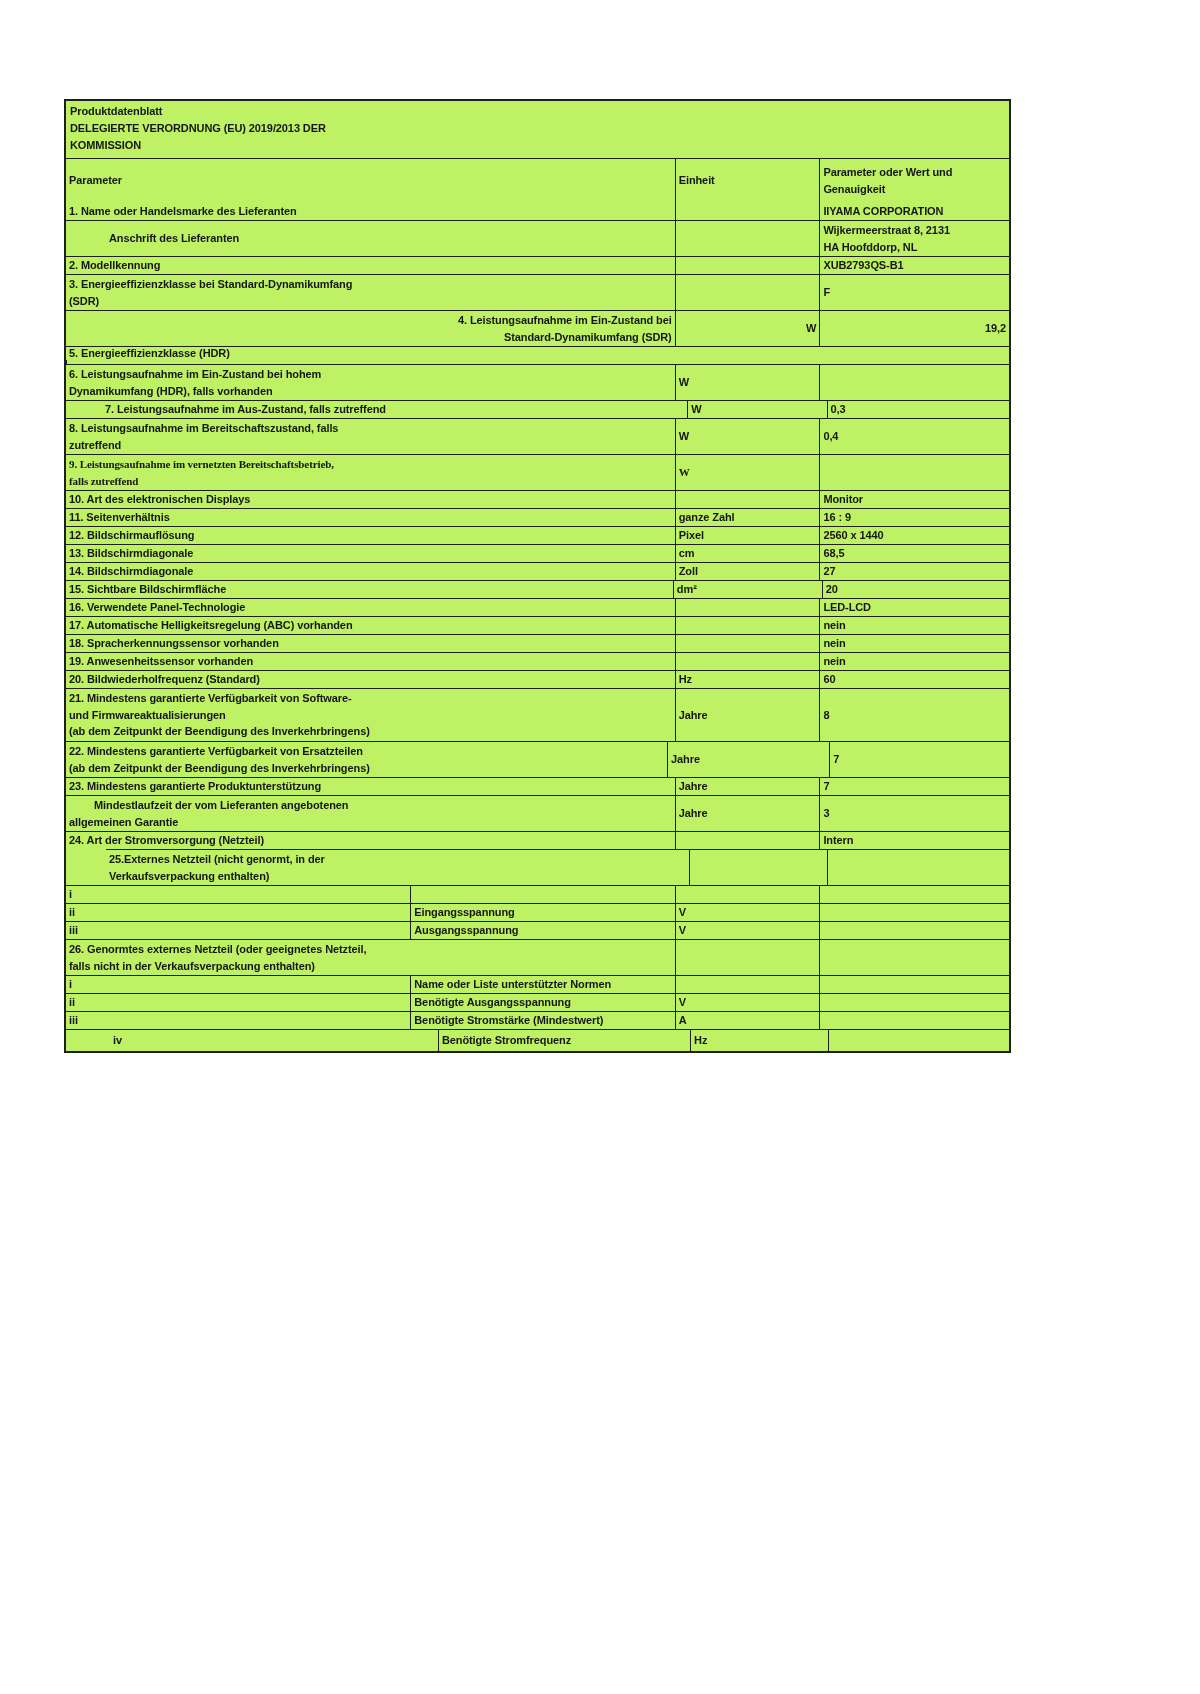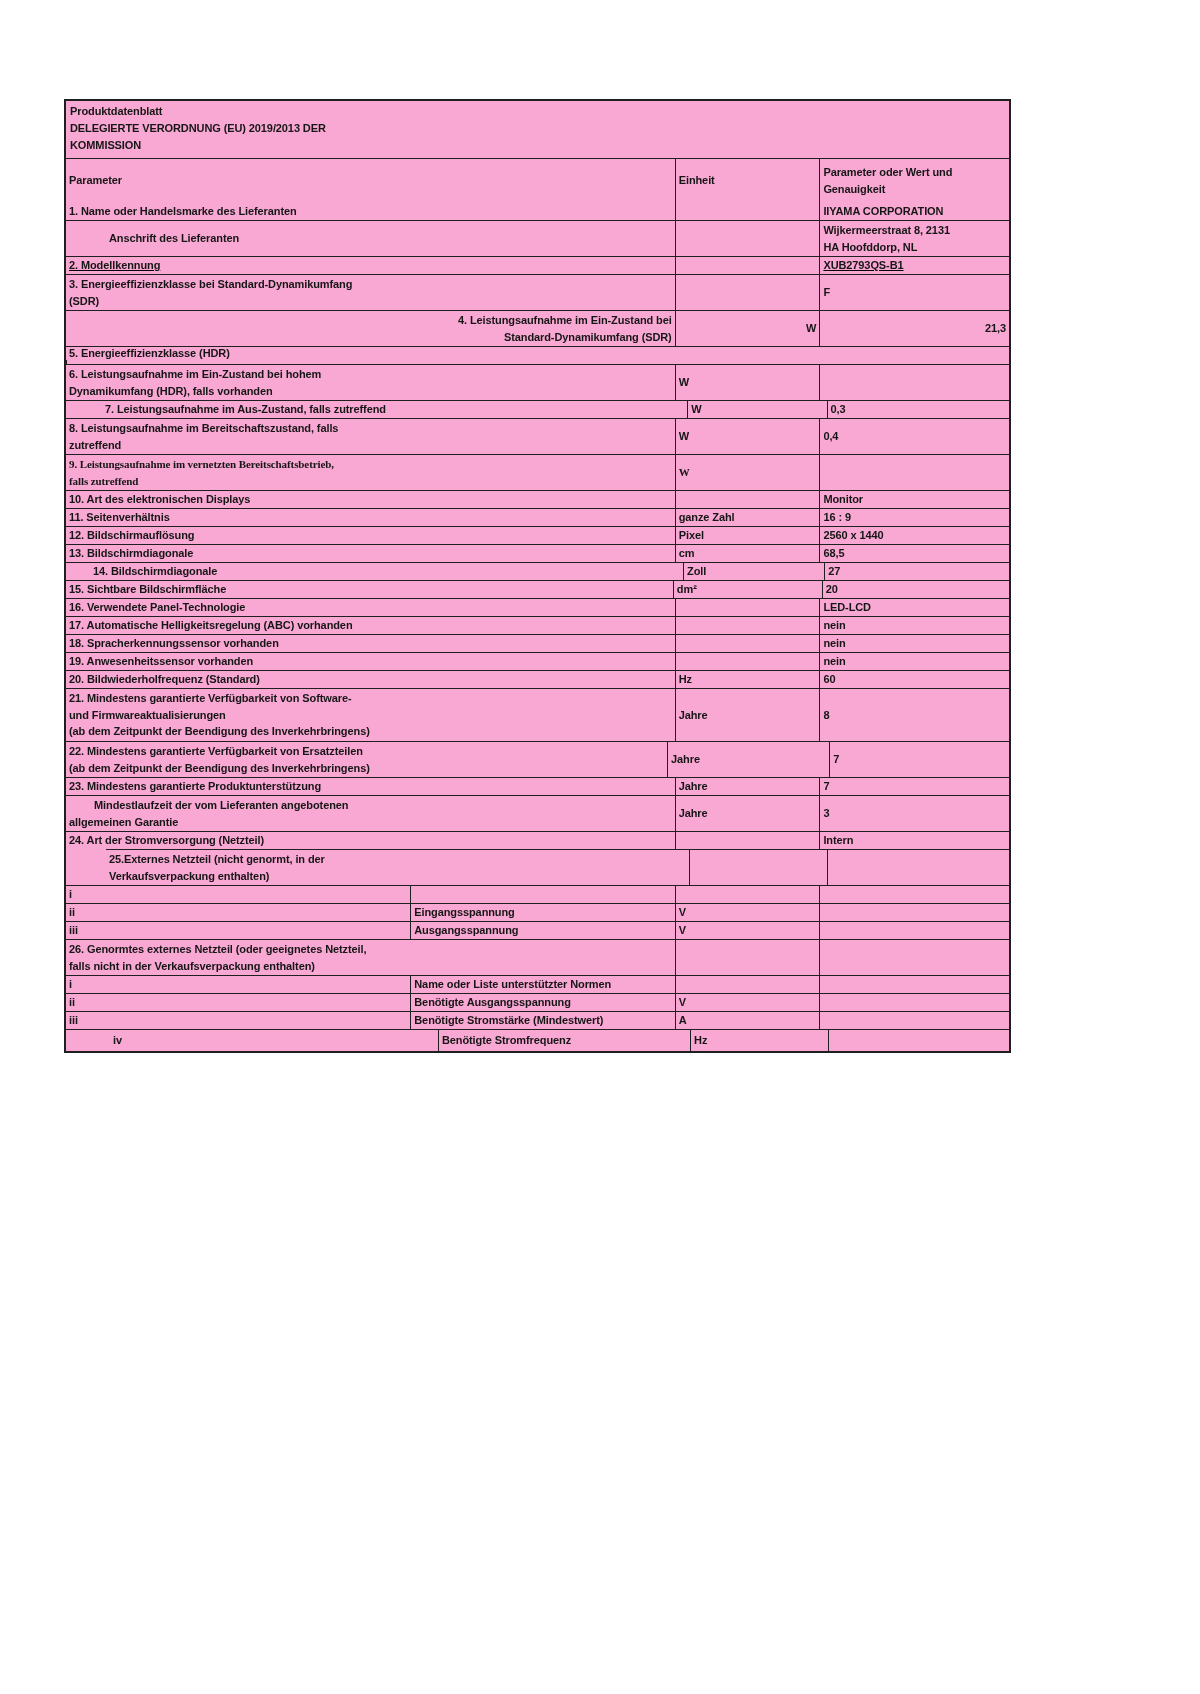--- a/index.html
+++ b/index.html
@@ -6,21 +6,21 @@
   body{
     width:1200px;height:1694px;
     background:#ffffff;
     font-family:"Liberation Sans",sans-serif;
     position:relative;
   }
   .sheet{
     position:absolute;left:64px;top:99px;width:947px;
     border:2px solid #1f1f1f;
     box-sizing:border-box;
-    background:#f9a8d4;
+    background:#bef264;
     filter:blur(0.3px);
   }
   .row{
     display:flex;
     border-top:1px solid #1f1f1f;
     box-sizing:border-box;
     overflow:hidden;
   }
   .row:first-child{border-top:none;}
   .cell{
@@ -84,21 +84,21 @@
       <div class="row" style="height: 36px;">
         <div class="cell c1m">
           <span style="text-indent: 40px;">Anschrift des Lieferanten</span>
         </div>
         <div class="cell c3"></div>
         <div class="cell c4">
           <span>Wijkermeerstraat 8, 2131
 HA Hoofddorp, NL</span>
         </div>
       </div>
-      <div class="row" style="height: 18px; text-decoration: underline;">
+      <div class="row" style="height: 18px;">
         <div class="cell c1m">
           <span>2.  Modellkennung</span>
         </div>
         <div class="cell c3"></div>
         <div class="cell c4">
           <span>XUB2793QS-B1</span>
         </div>
       </div>
       <div class="row" style="height: 36px;">
         <div class="cell c1m">
@@ -112,21 +112,21 @@
       </div>
       <div class="row" style="height: 36px; text-align: right;">
         <div class="cell c1m">
           <span>4.  Leistungsaufnahme im Ein-Zustand bei
 Standard-Dynamikumfang (SDR)</span>
         </div>
         <div class="cell c3">
           <span>W</span>
         </div>
         <div class="cell c4">
-          <span>21,3</span>
+          <span>19,2</span>
         </div>
       </div>
       <div class="row" style="height: 18px; flex-direction: column;">
         <div class="cell c1m">
           <span>5.  Energieeffizienzklasse (HDR)</span>
         </div>
         <div class="cell c3"></div>
         <div class="cell c4"></div>
       </div>
       <div class="row" style="height: 36px;">
@@ -207,21 +207,21 @@
         <div class="cell c1m">
           <span>13. Bildschirmdiagonale</span>
         </div>
         <div class="cell c3">
           <span>cm</span>
         </div>
         <div class="cell c4">
           <span>68,5</span>
         </div>
       </div>
-      <div class="row" style="height: 18px; padding-left: 24px;">
+      <div class="row" style="height: 18px;">
         <div class="cell c1m">
           <span>14. Bildschirmdiagonale</span>
         </div>
         <div class="cell c3">
           <span>Zoll</span>
         </div>
         <div class="cell c4">
           <span>27</span>
         </div>
       </div>

